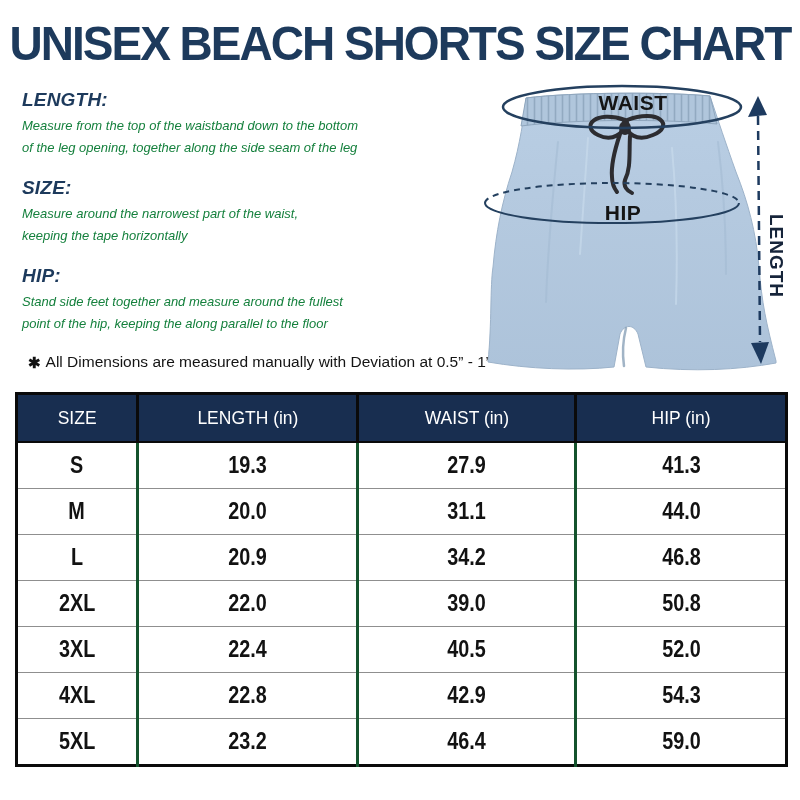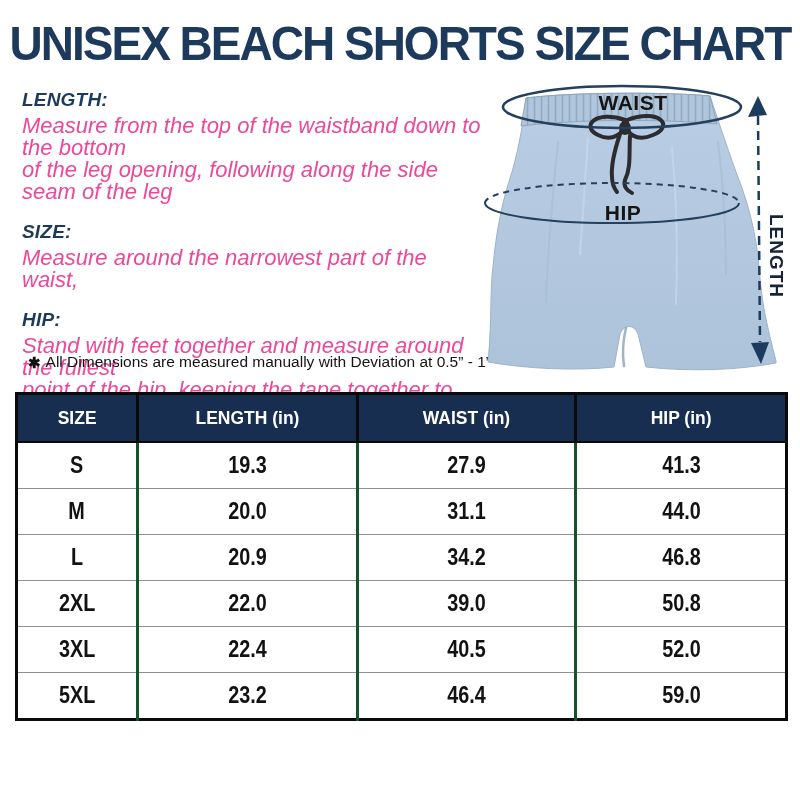--- a/index.html
+++ b/index.html
@@ -8,34 +8,34 @@
     font-family:"Liberation Sans",sans-serif;overflow:hidden;border-radius:22px;
   }
   .title{
     position:absolute;left:0;top:14px;width:800px;text-align:center;
     font-size:46px;font-weight:700;letter-spacing:-2px;color:#1d3a5c;
     white-space:nowrap;transform:scaleY(1.06);transform-origin:top center;
   }
   .info{position:absolute;left:22px;top:88px;width:462px;font-style:italic;}
   .sec{margin-bottom:17px;}
   .sec-h{font-size:19px;font-weight:700;color:#1d3a5c;line-height:24px;margin-bottom:3px;letter-spacing:.2px;}
-  .line{font-size:22px;color:#ec4899;line-height:22px;}
+  .line{font-size:13px;color:#15803d;line-height:22px;}
   .note{position:absolute;left:28px;top:353px;width:480px;font-size:15.5px;color:#141414;}
   .ast{font-weight:700;font-size:15px;color:#111;margin-right:5px;vertical-align:-1px;}
   .diagram{position:absolute;left:468px;top:72px;width:332px;height:316px;text-decoration:underline;}
   .diagram svg{display:block;}
   .svg-label{font-family:"Liberation Sans",sans-serif;font-weight:700;}
 
   table.size-table{
     position:absolute;left:15px;top:392px;width:770px;
     border-collapse:collapse;table-layout:fixed;background:#fff;
     border:3px solid #0a0a0a;
   }
   .size-table th{
-    background:#182e50;color:#fff;height:44px;font-size:19px;font-weight:700;
+    background:#182e50;color:#fff;height:44px;font-size:19px;font-weight:400;
     border-left:3px solid #0a0a0a;border-bottom:2.5px solid #0a0a0a;text-align:center;
   }
   .size-table td{
     height:43px;font-size:23px;font-weight:700;color:#121212;text-align:center;
     border-left:3px solid #14532d;border-top:1.5px solid #8f8f8f;
   }
   .size-table th:first-child,.size-table td:first-child{border-left:none;}
   .size-table tbody tr:first-child td{border-top:none;}
   .c{display:inline-block;transform:scaleX(0.86);transform-origin:center;}
   .h{display:inline-block;transform:scaleX(0.92);transform-origin:center;}
@@ -44,30 +44,31 @@
 <body>
 
 <div class="canvas">
 
   <div class="title">UNISEX BEACH SHORTS SIZE CHART</div>
 
   <div class="info">
     <div class="sec">
       <div class="sec-h">LENGTH:</div>
       <div class="line">Measure from the top of the waistband down to the bottom</div>
-      <div class="line">of the leg opening, following along the side seam of the leg</div>
+      <div class="line">of the leg opening, together along the side seam of the leg</div>
     </div>
     <div class="sec">
       <div class="sec-h">SIZE:</div>
       <div class="line">Measure around the narrowest part of the waist,</div>
+      <div class="line">keeping the tape horizontally</div>
     </div>
     <div class="sec">
       <div class="sec-h">HIP:</div>
-      <div class="line">Stand with feet together and measure around the fullest</div>
-      <div class="line">point of the hip, keeping the tape together to the floor</div>
+      <div class="line">Stand side feet together and measure around the fullest</div>
+      <div class="line">point of the hip, keeping the along parallel to the floor</div>
     </div>
   </div>
 
   <div class="note">
     <span class="ast">✱</span><span>All Dimensions are measured manually with Deviation at 0.5” - 1”</span>
   </div>
 
   <div class="diagram">
     <svg width="332" height="316" viewBox="0 0 332 316">
       <defs>
@@ -161,20 +162,26 @@
         <td><span class="c">39.0</span></td>
         <td><span class="c">50.8</span></td>
       </tr>
       <tr>
         <td><span class="c">3XL</span></td>
         <td><span class="c">22.4</span></td>
         <td><span class="c">40.5</span></td>
         <td><span class="c">52.0</span></td>
       </tr>
       <tr>
+        <td><span class="c">4XL</span></td>
+        <td><span class="c">22.8</span></td>
+        <td><span class="c">42.9</span></td>
+        <td><span class="c">54.3</span></td>
+      </tr>
+      <tr>
         <td><span class="c">5XL</span></td>
         <td><span class="c">23.2</span></td>
         <td><span class="c">46.4</span></td>
         <td><span class="c">59.0</span></td>
       </tr>
     </tbody>
   </table>
 
 </div>
 

